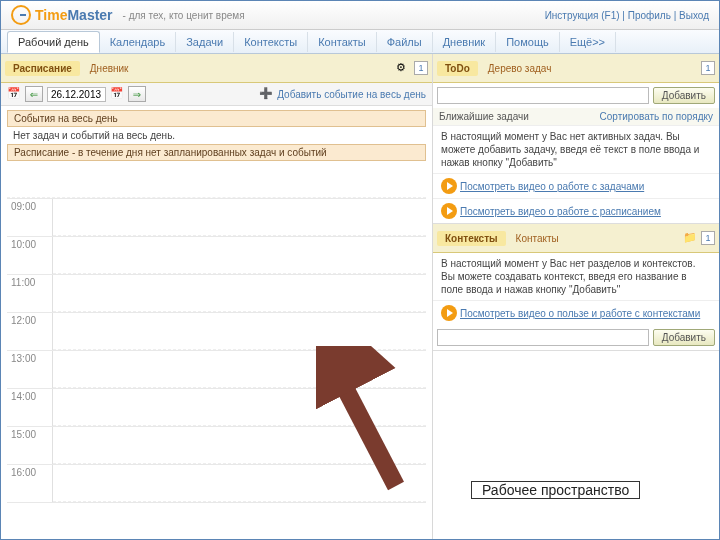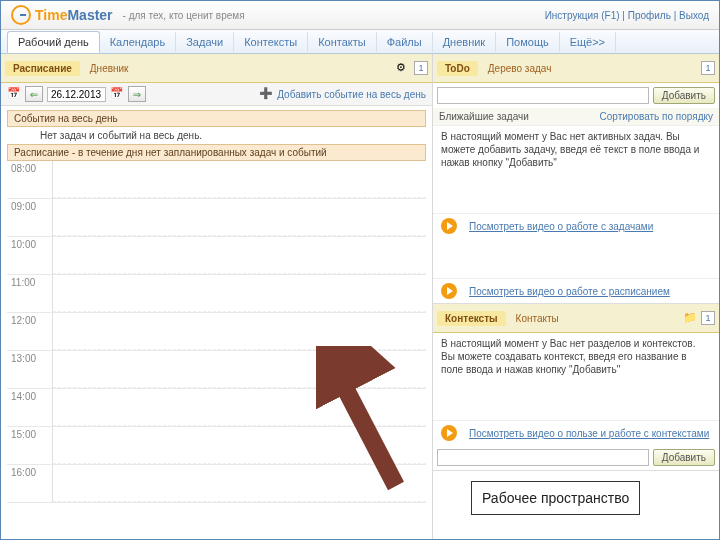--- a/index.html
+++ b/index.html
@@ -27,40 +27,40 @@
   .ico { width: 14px; height: 14px; display: inline-block; }
   .ico-badge { background: #fff; border: 1px solid #aaa; text-align: center; line-height: 13px; font-size: 9px; color: #4a7ab0; }
   .toolbar { background: #f5f5f5; border-bottom: 1px solid #ddd; padding: 3px 6px; display: flex; align-items: center; gap: 4px; color: #4a7ab0; }
   .toolbar input[type=text] { border: 1px solid #bbb; padding: 1px 3px; font-size: 10px; width: 59px; }
   .btn-arrow { border: 1px solid #aaa; background: linear-gradient(#fff,#e8e8e8); width: 18px; height: 16px; cursor: pointer; display: inline-flex; align-items: center; justify-content: center; }
   .arr-l::before { content: '⇐'; color: #2a8a2a; font-size: 10px; }
   .arr-r::before { content: '⇒'; color: #2a8a2a; font-size: 10px; }
   .toolbar .link { color: #4a7ab0; font-size: 10px; cursor: pointer; }
   .body-area { padding: 4px 6px; overflow-y: auto; flex: 1; }
   .section-row { background: #fbead0; border: 1px solid #e0c090; padding: 2px 6px; font-size: 10px; color: #604020; }
-  .info-row { padding: 3px 6px; font-size: 10px; color: #444; margin-left: 27px; }
+  .info-row { padding: 3px 6px; font-size: 10px; color: #444; }
   .hour-row { display: flex; border-bottom: 1px solid #e8e8e8; height: 38px; }
   .hour-label { width: 46px; color: #888; font-size: 10px; padding: 2px 4px; border-right: 1px solid #e0e0e0; }
   .hour-body { flex: 1; border-bottom: 1px dashed #eee; }
   .right-panel { border-bottom: 1px solid #ddd; }
   .add-bar { display: flex; padding: 4px; gap: 4px; }
   .add-bar input { flex: 1; border: 1px solid #bbb; padding: 2px 4px; font-size: 10px; }
   .btn { border: 1px solid #a0a878; background: linear-gradient(#fdfdf0, #e8e8c0); padding: 2px 8px; font-size: 10px; color: #555; cursor: pointer; border-radius: 2px; }
   .r-head { display: flex; justify-content: space-between; padding: 3px 6px; background: #f8f8f0; font-size: 10px; color: #555; border-bottom: 1px solid #eee; }
   .r-head .sort { color: #4a7ab0; cursor: pointer; }
   .r-text { padding: 4px 8px; font-size: 10px; color: #444; line-height: 1.3; }
-  .media-link { display: flex; align-items: center; gap: 12px; padding: 4px 8px; border-top: 1px solid #eee; margin-top: 40px; }
+  .media-link { display: flex; align-items: center; gap: 3px; padding: 4px 8px; border-top: 1px solid #eee; }
   .play-ico { width: 16px; height: 16px; border-radius: 50%; background: #f39c12; position: relative; }
   .play-ico::after { content: ''; position: absolute; left: 6px; top: 4px; border-left: 6px solid #fff; border-top: 4px solid transparent; border-bottom: 4px solid transparent; }
   .media-link a { color: #4a7ab0; font-size: 10px; text-decoration: underline; cursor: pointer; }
   .small-link { padding: 3px 8px; font-size: 9px; color: #4a7ab0; text-decoration: underline; cursor: pointer; }
   .book-ico { width: 14px; height: 10px; background: #b04040; display: inline-block; margin-right: 4px; }
   .annotation-arrow { position: absolute; left: 315px; top: 345px; width: 90px; height: 150px; }
   .annotation-arrow svg { width: 100%; height: 100%; }
-  .annotation-box { position: absolute; left: 470px; top: 480px; background: #fff; border: 1px solid #333; padding: 8px 10px; font-size: 14px; color: #222; }
+  .annotation-box { position: absolute; left: 470px; top: 480px; background: #fff; border: 1px solid #333; padding: 0 10px; font-size: 14px; color: #222; }
 </style>
 </head>
 <body>
 
 <div class="header">
   <div class="logo">
     <span class="logo-icon"></span>
     <span class="logo-text">
       <span class="orange">Time</span><span class="blue">Master</span>
     </span>
@@ -99,21 +99,20 @@
       <span class="btn-arrow arr-r"></span>
       <span style="flex:1"></span>
       <span class="ico" style="color:#2a8a2a">➕</span>
       <span class="link">Добавить событие на весь день</span>
     </div>
     <div class="body-area">
       <div class="section-row">События на весь день</div>
       <div class="info-row">Нет задач и событий на весь день.</div>
       <div class="section-row">Расписание - в течение дня нет запланированных задач и событий</div>
       <div class="hour-row">
-          <div class="hour-label">08:00</div>
           <div class="hour-body"></div>
         </div>
       <div class="hour-row">
           <div class="hour-label">09:00</div>
           <div class="hour-body"></div>
         </div>
       <div class="hour-row">
           <div class="hour-label">10:00</div>
           <div class="hour-body"></div>
         </div>

